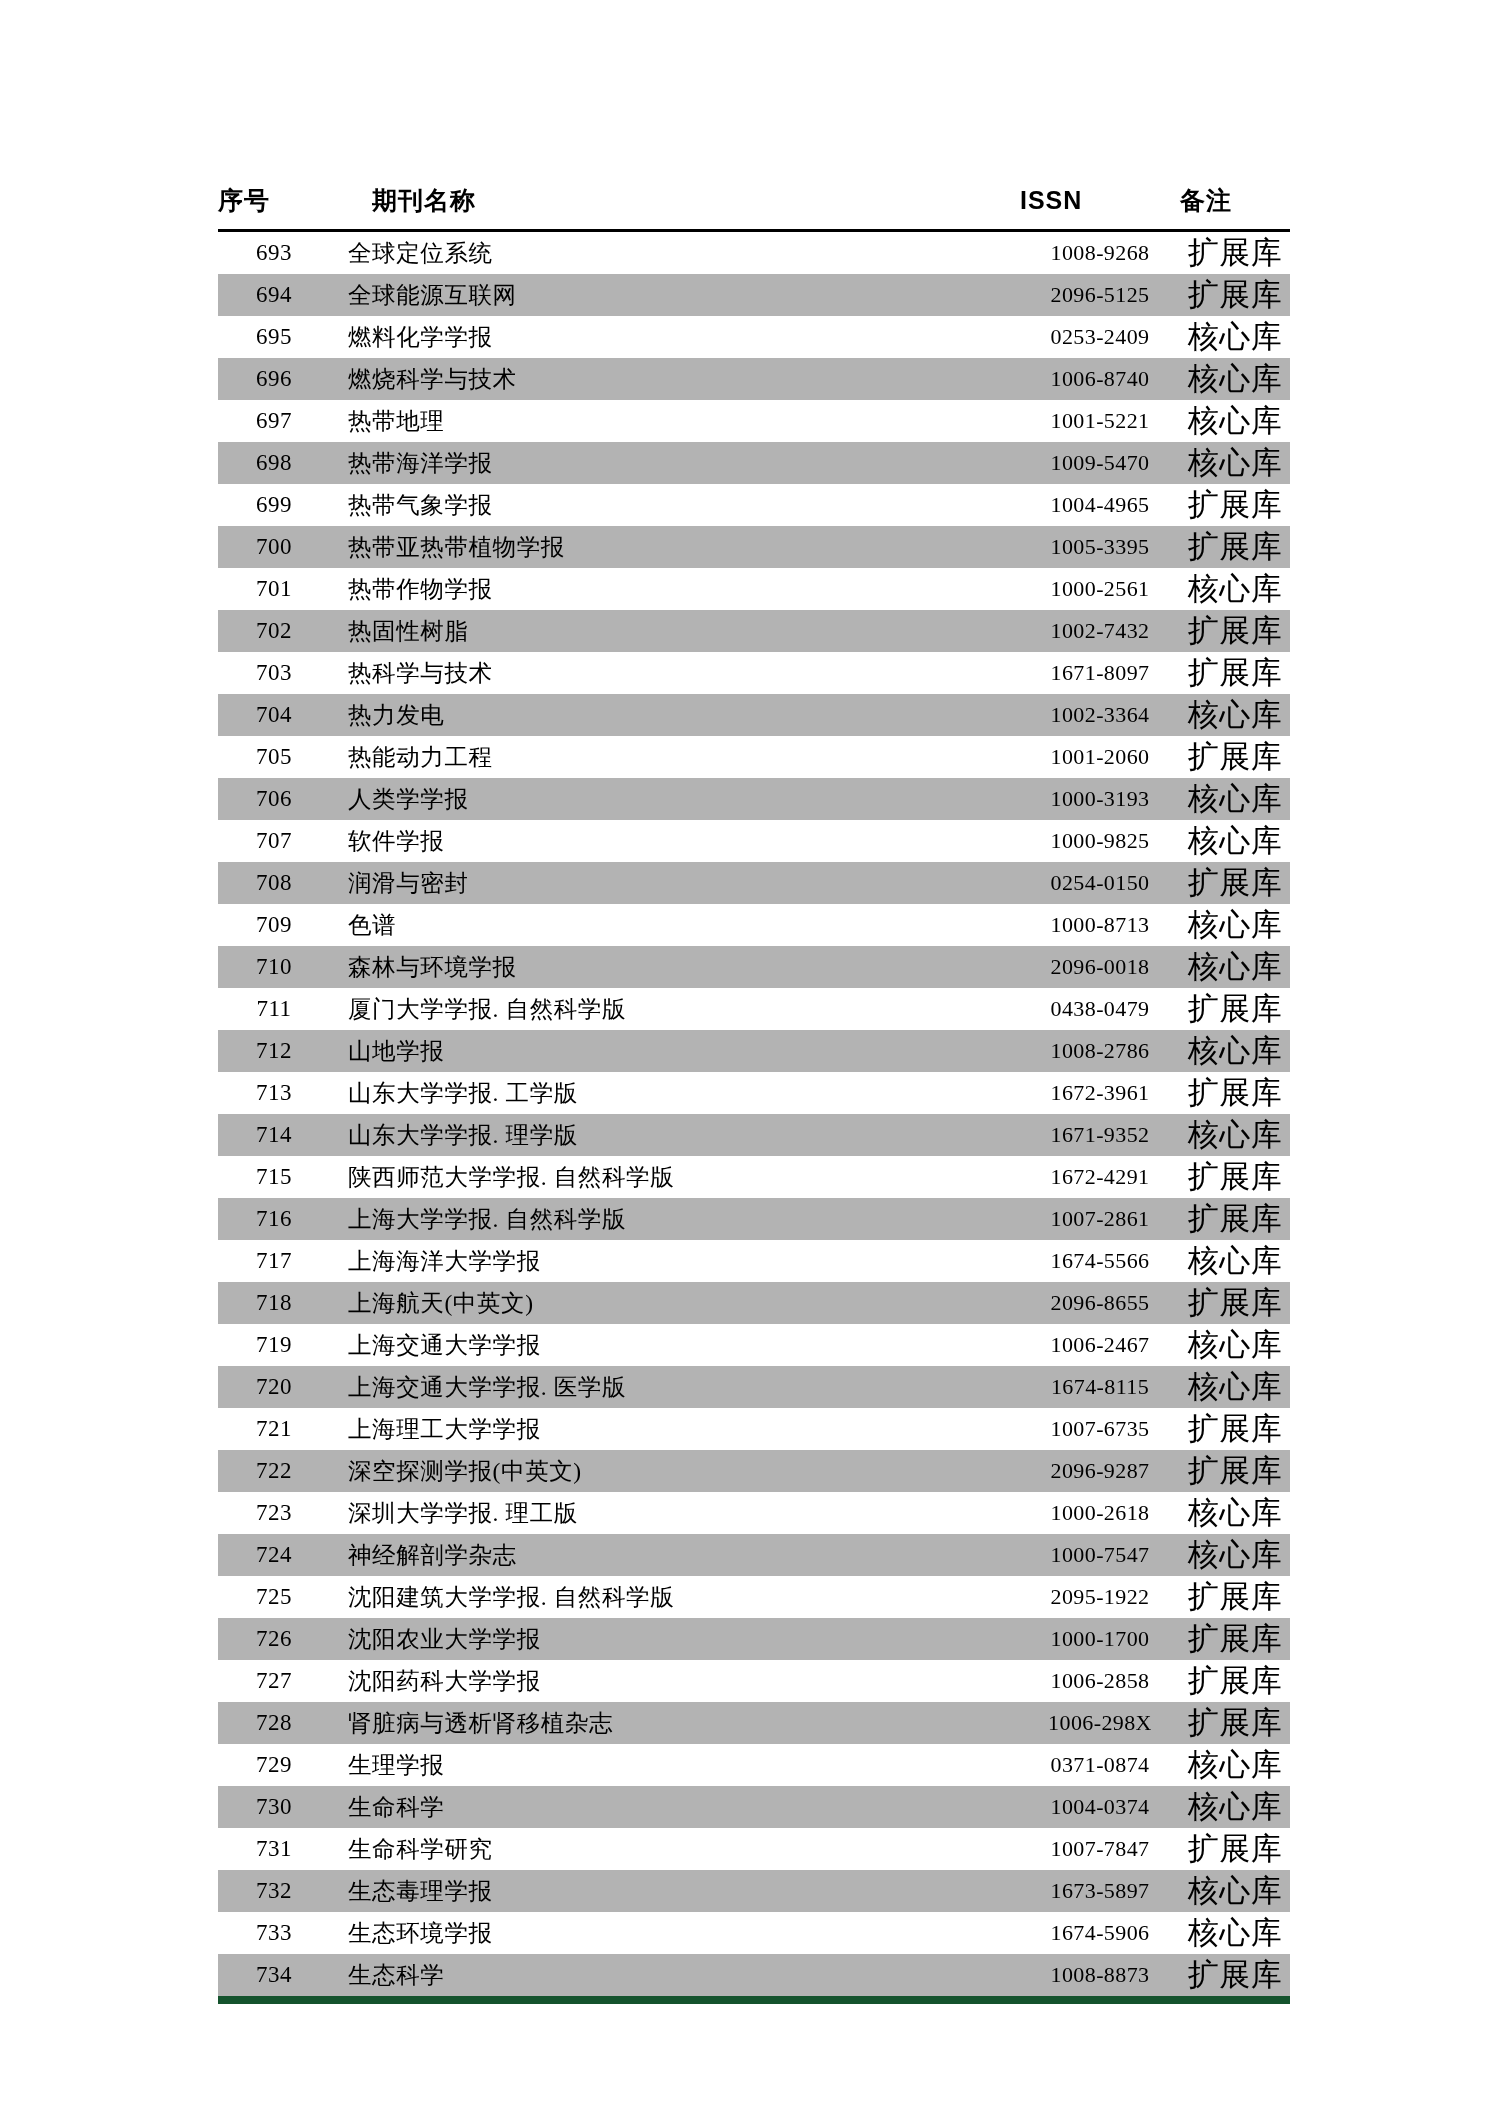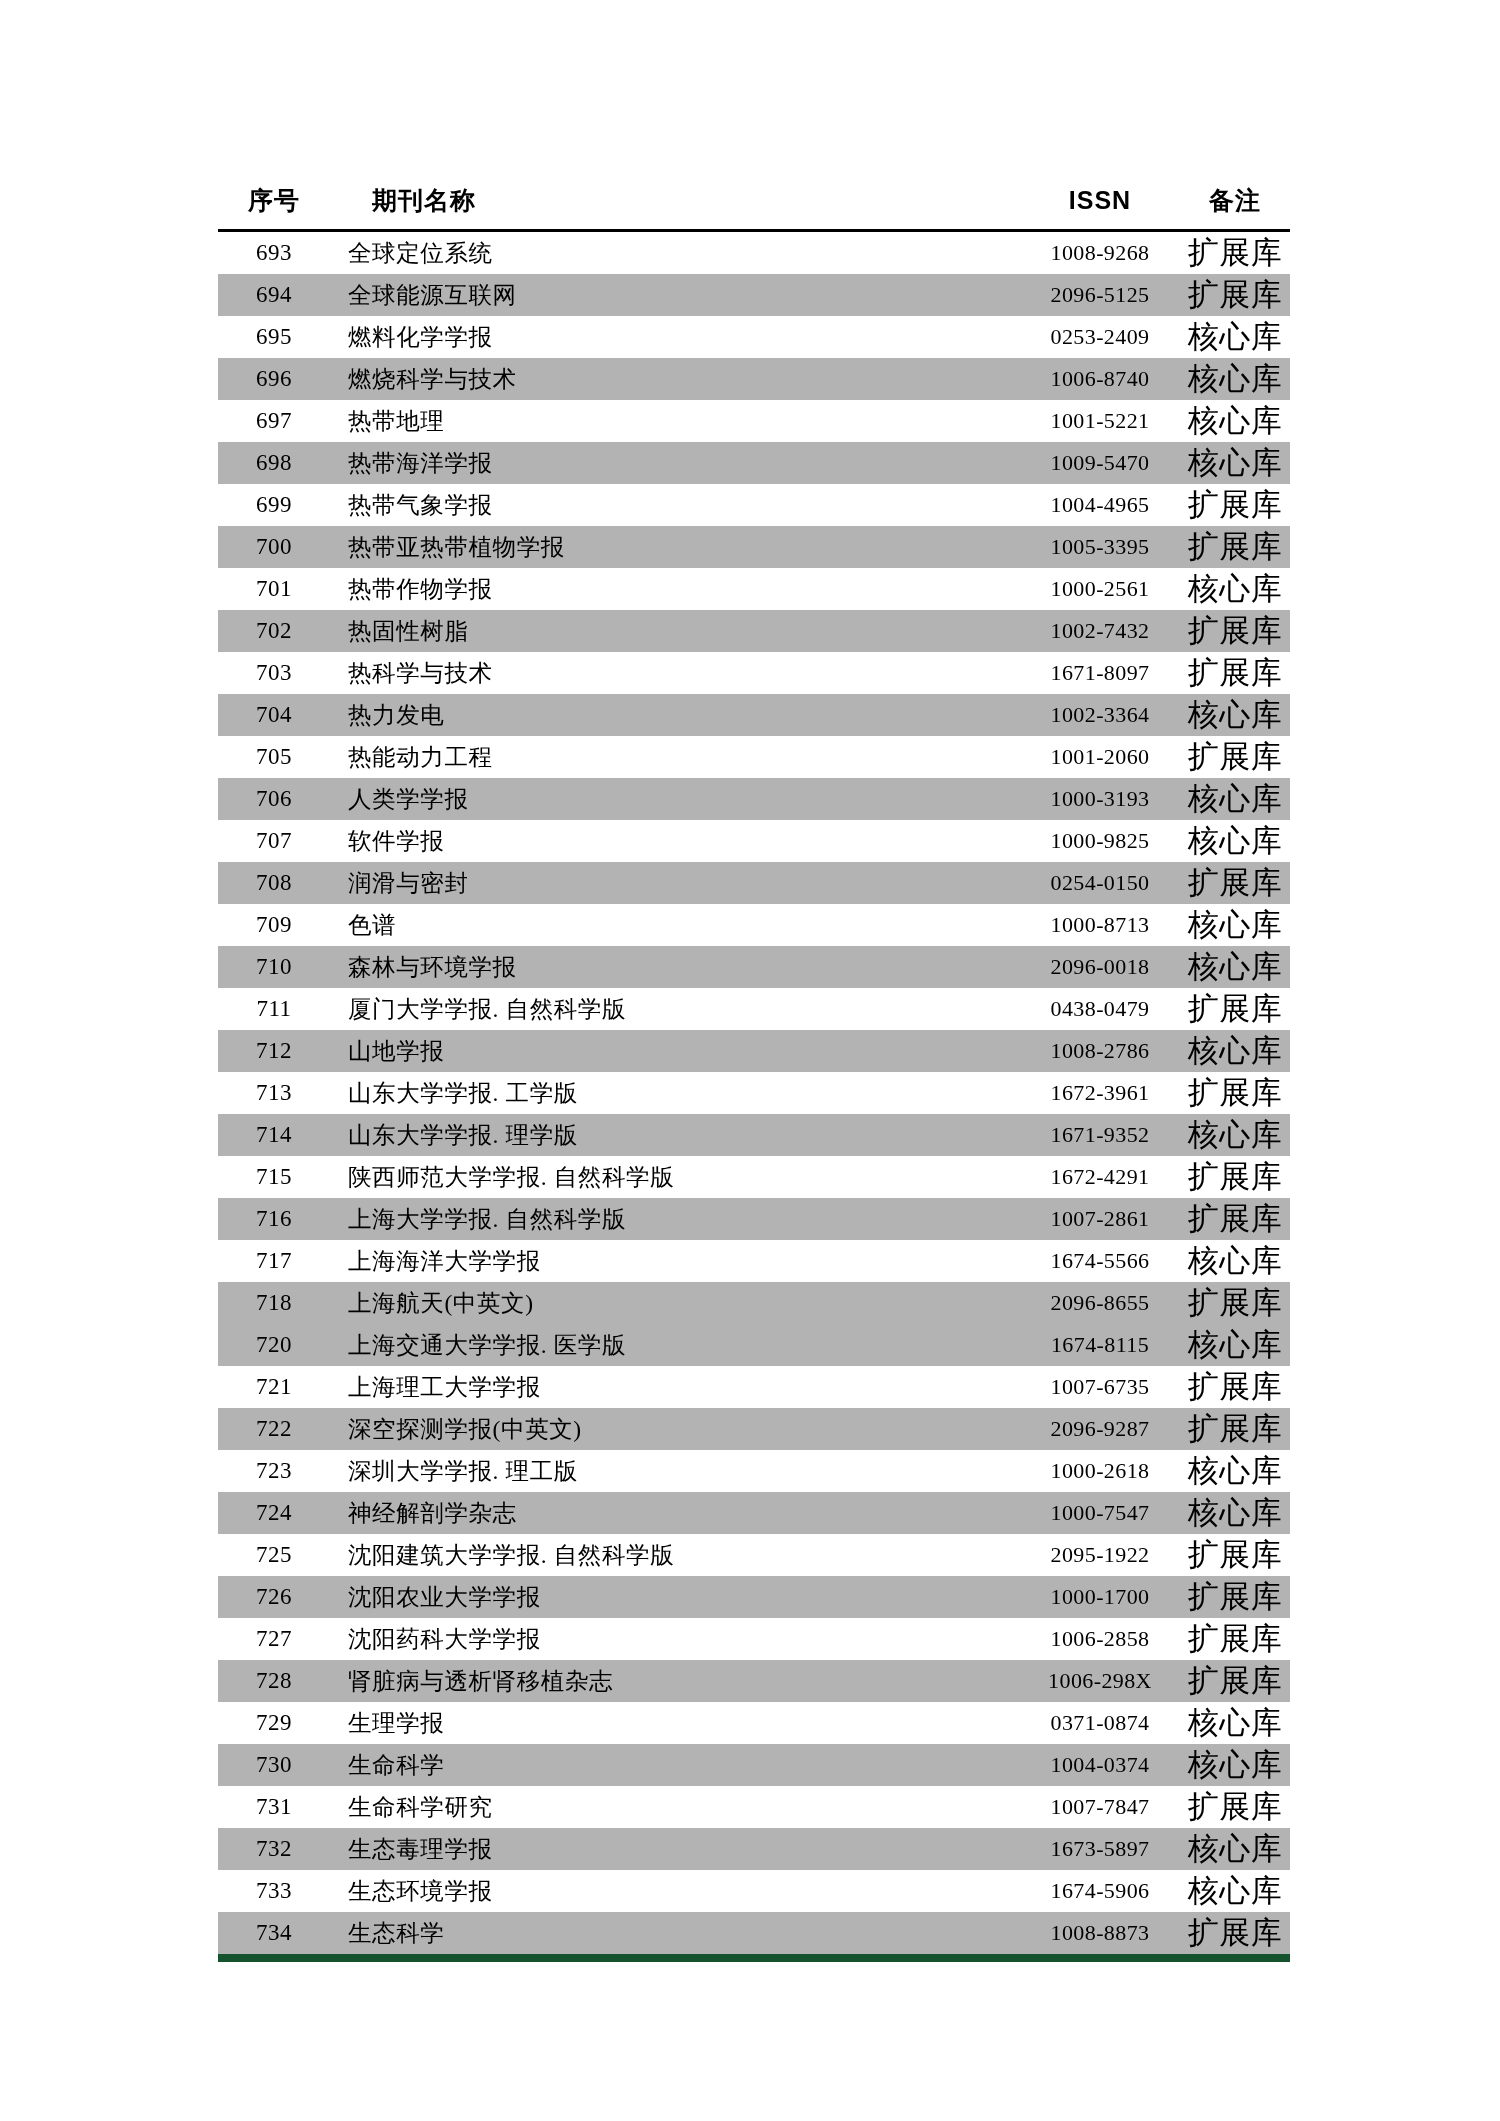--- a/index.html
+++ b/index.html
@@ -34,21 +34,21 @@
   table.journal-table col.c-name  { width: 690px; }
   table.journal-table col.c-issn  { width: 160px; }
   table.journal-table col.c-note  { width: 110px; }
 
   thead th {
     font-family: "Liberation Sans", "DejaVu Sans", sans-serif;
     font-weight: bold;
     font-size: 25px;
     padding: 6px 0 12px 0;
     border-bottom: 3px solid #000000;
-    text-align: center;
+    text-align: left;
     letter-spacing: 1px;
   }
   thead th.h-name {
     text-align: left;
     padding-left: 42px;
   }
   tbody td {
     font-size: 23.5px;
     height: 38.6px;
     padding: 0;
@@ -256,20 +256,26 @@
             <td class="t-name">上海海洋大学学报</td>
             <td class="t-issn">1674-5566</td>
             <td class="t-note">核心库</td>
           </tr>
           <tr class="shade">
             <td class="t-no">718</td>
             <td class="t-name">上海航天(中英文)</td>
             <td class="t-issn">2096-8655</td>
             <td class="t-note">扩展库</td>
           </tr>
+          <tr>
+            <td class="t-no">719</td>
+            <td class="t-name">上海交通大学学报</td>
+            <td class="t-issn">1006-2467</td>
+            <td class="t-note">核心库</td>
+          </tr>
           <tr class="shade">
             <td class="t-no">720</td>
             <td class="t-name">上海交通大学学报. 医学版</td>
             <td class="t-issn">1674-8115</td>
             <td class="t-note">核心库</td>
           </tr>
           <tr>
             <td class="t-no">721</td>
             <td class="t-name">上海理工大学学报</td>
             <td class="t-issn">1007-6735</td>

